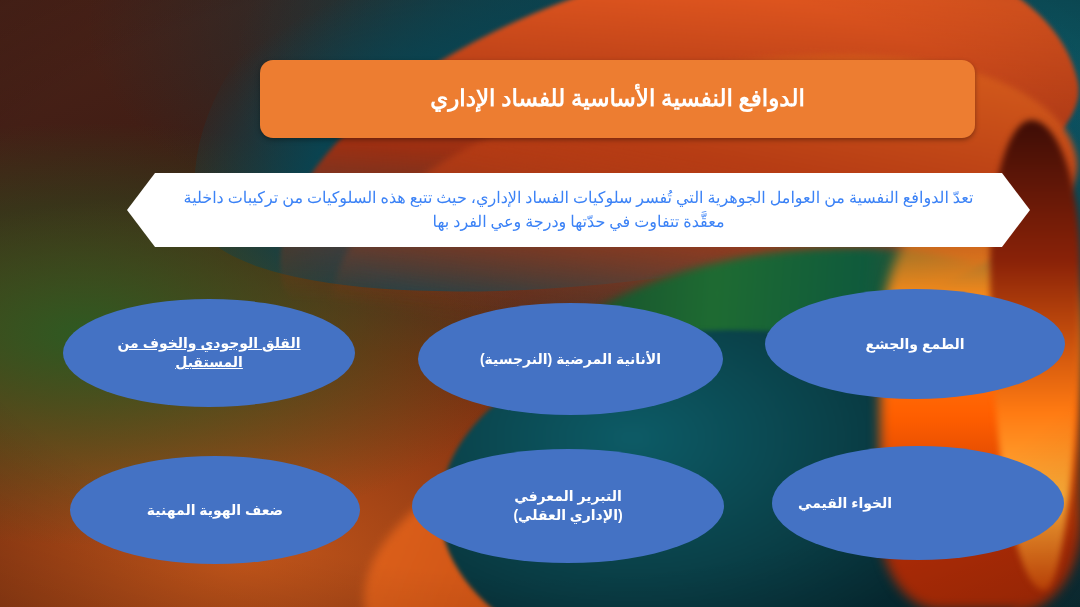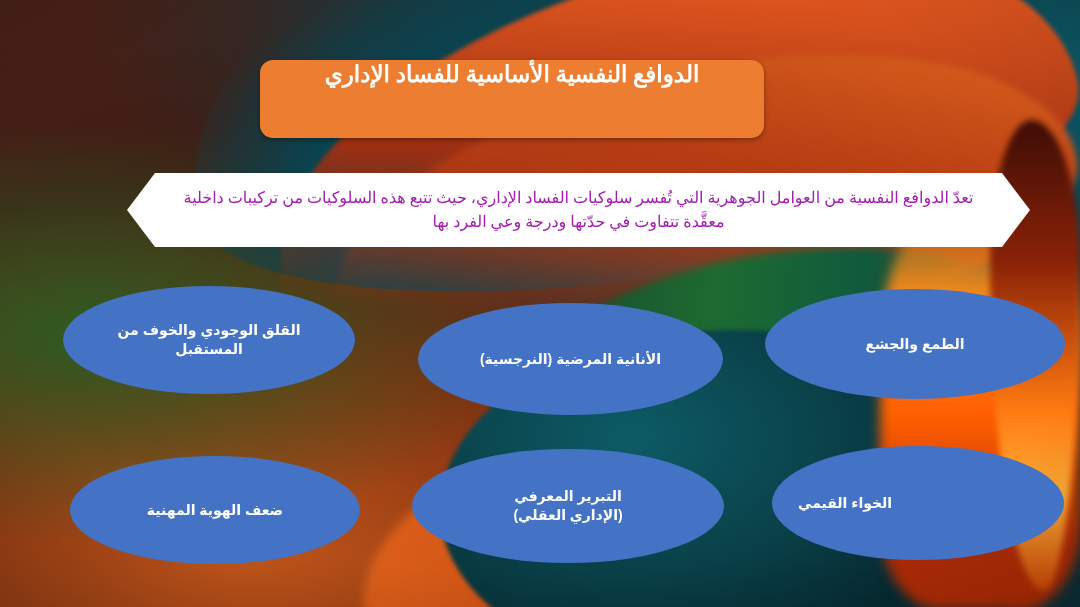--- a/index.html
+++ b/index.html
@@ -82,58 +82,58 @@
     background:radial-gradient(70% 80% at 30% 30%, #0d5b66 0%, #0a4149 45%, #062b33 80%);
     border-radius:45% 55% 50% 50%/50% 40% 60% 50%;
     filter:blur(2px);
   }
   .bg-vign{
     background:radial-gradient(120% 110% at 50% 45%, rgba(0,0,0,0) 45%, rgba(0,0,0,.45) 100%);
   }
 
   
   #title-bar{
-    position:absolute;left:260px;top:60px;width:504px;height:78px;
+    position:absolute;left:260px;top:60px;width:715px;height:78px;
     background:#ED7D31;border-radius:13px;
-    display:flex;align-items:flex-start;justify-content:center;
+    display:flex;align-items:center;justify-content:center;
     box-shadow:0 2px 5px rgba(0,0,0,.35);
   }
   #title-text{
     color:#ffffff;font-size:23px;font-weight:bold;
     letter-spacing:0;text-align:center;line-height:1.3;
     font-family:"Liberation Serif","DejaVu Serif",serif;
     direction:rtl;
   }
 
   
   #body-box{
     position:absolute;left:127px;top:173px;width:903px;height:74px;
     background:#ffffff;
     clip-path:polygon(28px 0, calc(100% - 28px) 0, 100% 50%,
                       calc(100% - 28px) 100%, 28px 100%, 0 50%);
     display:flex;align-items:center;justify-content:center;
     box-shadow:0 3px 6px rgba(0,0,0,.4);
   }
   #body-text{
-    color:#a21caf;font-size:16px;line-height:1.5;text-align:center;
+    color:#3b82f6;font-size:16px;line-height:1.5;text-align:center;
     direction:rtl;padding:0 52px;
     font-family:"Liberation Serif","DejaVu Serif",serif;
   }
 
   
   .oval{
     position:absolute;background:#4472C4;border-radius:50%;
     display:flex;align-items:center;justify-content:center;
     text-align:center;direction:rtl;
     color:#ffffff;font-size:14px;font-weight:bold;line-height:1.35;
     padding:0 26px;box-sizing:border-box;
   }
   .oval span{display:block;}
 
-  #oval-anxiety   {left:63px; top:286px; width:292px;height:108px;}
+  #oval-anxiety   {left:63px; top:299px; width:292px;height:108px;text-decoration:underline;}
   #oval-narcissism{left:418px;top:303px; width:305px;height:112px;justify-content:center;}
   #oval-greed     {left:765px;top:289px; width:300px;height:110px;}
   #oval-identity  {left:70px; top:456px; width:290px;height:108px;}
   #oval-rational  {left:412px;top:449px; width:312px;height:114px;}
   #oval-values    {left:772px;top:446px; width:292px;height:114px;justify-content:flex-end;}
 </style>
 </head>
 <body>
 
 <div id="slide">

